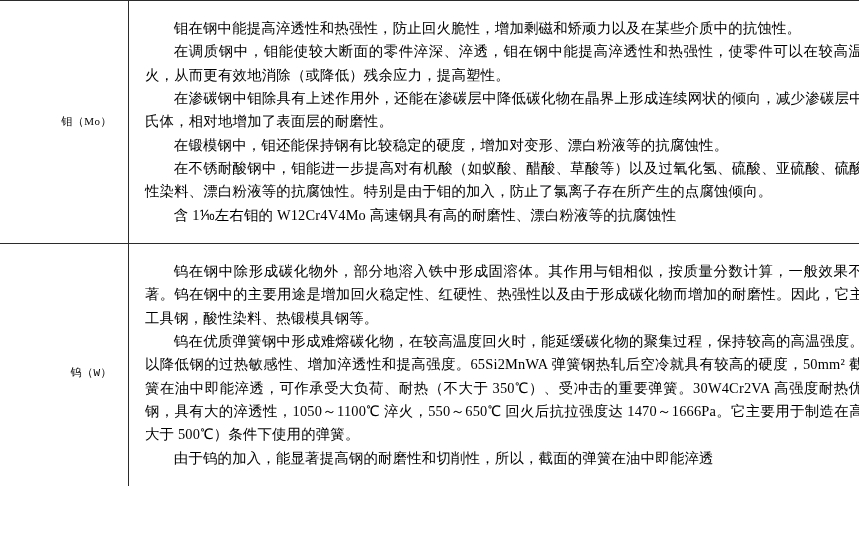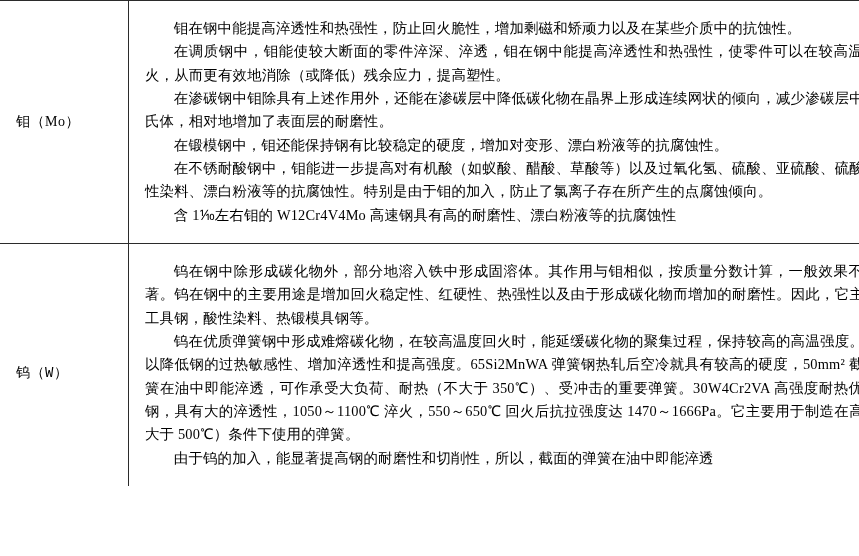--- a/index.html
+++ b/index.html
@@ -31,22 +31,22 @@
     margin-left: 44px;
   }
   .rule-top {
     border-top: 1.2px solid #2b2b2b;
   }
   .rule-mid {
     border-top: 1.2px solid #2b2b2b;
   }
   td.name-cell {
     width: 96px;
-    text-align: left;
-    font-size: 14px;
+    text-align: right;
+    font-size: 11px;
     letter-spacing: 0.5px;
     border-right: 1.2px solid #2b2b2b;
     vertical-align: middle;
     padding-bottom: 4px;
   }
   td.body-cell {
     width: 763px;
     padding: 6px 16px 8px 8px;
     vertical-align: top;
   }

